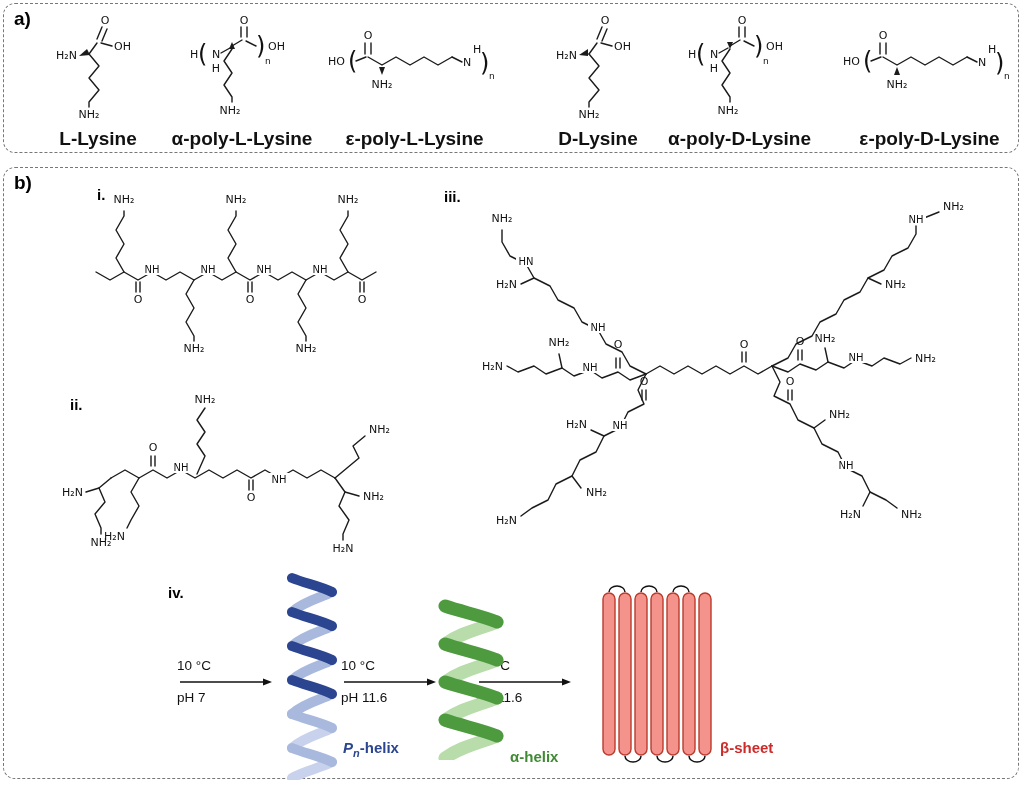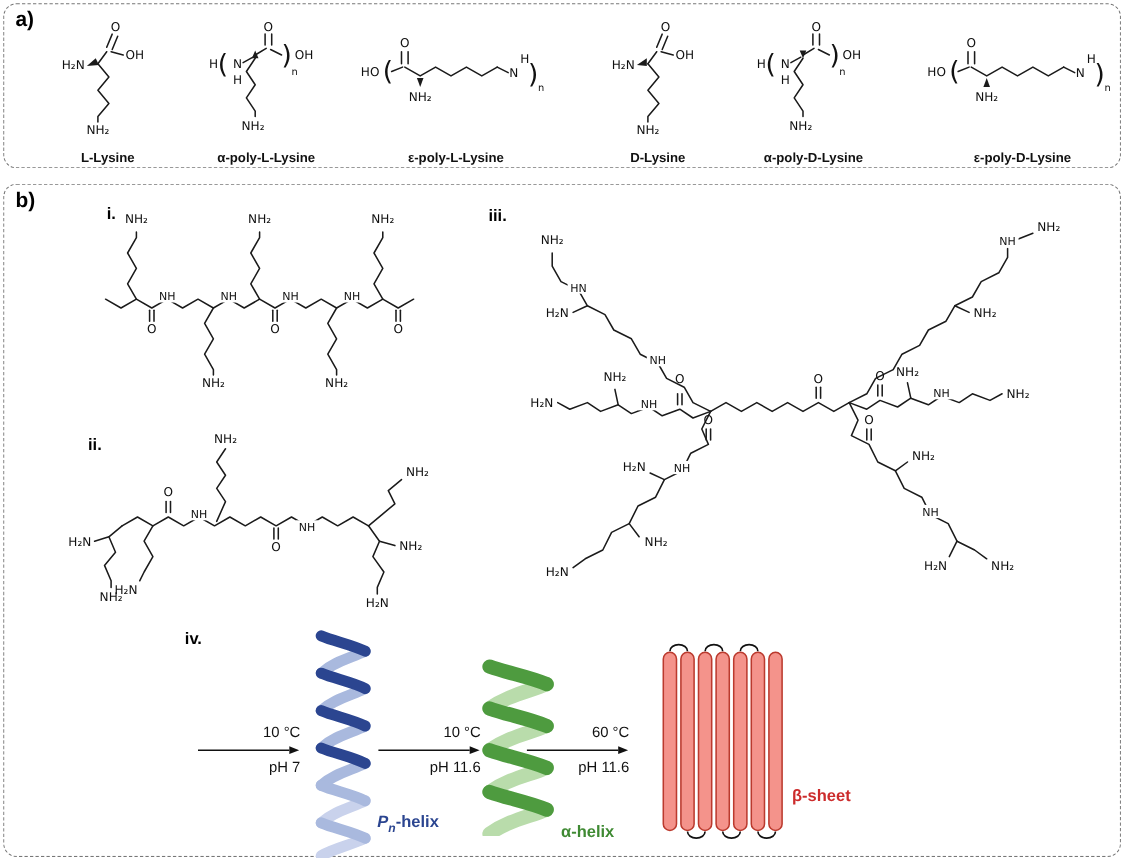--- a/index.html
+++ b/index.html
@@ -3,29 +3,29 @@
 <meta charset="utf-8">
 <style>
   *{margin:0;padding:0;box-sizing:border-box}
   html,body{width:1024px;height:785px;background:#fff;font-family:"Liberation Sans",sans-serif;color:#111;overflow:hidden}
   .page{position:absolute;inset:0;width:1024px;height:785px}
   .panel{position:absolute;border:1.6px dashed #777;border-radius:12px;background:#fff}
   .panel-letter{position:absolute;font-weight:bold;font-size:19px;color:#000}
   .roman{position:absolute;font-weight:bold;font-size:15px;color:#000}
   .struct{position:absolute;display:flex;flex-direction:column;align-items:center}
   .svgwrap{flex:1;display:flex;align-items:center;justify-content:center}
-  .caption{font-weight:bold;font-size:12px;white-space:nowrap;margin-top:2px}
+  .caption{font-weight:bold;font-size:19px;white-space:nowrap;margin-top:2px}
   .bond{stroke:#1b1b1b;stroke-width:1.4;fill:none;stroke-linejoin:round;stroke-linecap:round}
   .wedge{fill:#1b1b1b;stroke:none}
   .atom{font-family:"DejaVu Sans",sans-serif;font-size:11px;fill:#111}
   .atom-s{font-size:10px}
   .bracket{font-family:"DejaVu Sans",sans-serif;font-size:24px;fill:#111;font-weight:400}
   .sub-n{font-family:"DejaVu Sans",sans-serif;font-size:9px;fill:#111}
   .labelbg{fill:#fff}
-  .step{position:absolute;display:flex;flex-direction:column;align-items:flex-end;font-size:13.5px;color:#111;line-height:1.2}
+  .step{position:absolute;display:flex;flex-direction:column;align-items:flex-start;font-size:13.5px;color:#111;line-height:1.2}
   .step svg{margin:2px 0}
   .arrow-line{stroke:#111;stroke-width:1.4}
   .arrow-head{fill:#111}
   .helix{position:absolute}
   .hfb{stroke:var(--pn_dark,#2b4590);stroke-width:10;fill:none;stroke-linecap:round}
   .hbb{stroke:var(--pn_light,#a9b9de);stroke-width:10;fill:none;stroke-linecap:round}
   .hfb2{stroke:var(--pn_light,#a9b9de);stroke-width:10;fill:none;stroke-linecap:round}
   .hbb2{stroke:var(--pn_lighter,#c9d2ec);stroke-width:10;fill:none;stroke-linecap:round}
   .hfg{stroke:var(--alpha_dark,#4e9b3f);stroke-width:13;fill:none;stroke-linecap:round}
   .hbg{stroke:var(--alpha_light,#b9dcab);stroke-width:13;fill:none;stroke-linecap:round}
@@ -218,21 +218,21 @@
       <text class="atom" x="52" y="117" text-anchor="middle">O</text>
       <text class="atom" x="164" y="117" text-anchor="middle">O</text>
       <text class="atom" x="276" y="117" text-anchor="middle">O</text>
       <text class="atom" x="38" y="17" text-anchor="middle">NH₂</text>
       <text class="atom" x="150" y="17" text-anchor="middle">NH₂</text>
       <text class="atom" x="262" y="17" text-anchor="middle">NH₂</text>
       <text class="atom" x="108" y="166" text-anchor="middle">NH₂</text>
       <text class="atom" x="220" y="166" text-anchor="middle">NH₂</text>
     </svg>
 
-    <div class="roman" style="left:76px;top:228px">ii.</div>
+    <div class="roman" style="left:66px;top:228px">ii.</div>
 
     <svg class="helix" style="left:49px;top:222px" width="370" height="190" viewBox="0 0 370 190">
       <g>
         <polyline class="bond" points="152,18 144,30 152,42 144,54 152,66 144,84"></polyline>
         <polyline class="bond" points="58,88 72,80 86,88 100,80 114,88 128,80 142,88 156,80 170,88 184,80 198,88 212,80 226,88 240,80 254,88 268,80 282,88"></polyline>
         <line class="bond" x1="98" y1="66" x2="98" y2="76"></line>
           <line class="bond" x1="102" y1="66" x2="102" y2="76"></line>
         <line class="bond" x1="196" y1="90" x2="196" y2="100"></line>
           <line class="bond" x1="200" y1="90" x2="200" y2="100"></line>
         <polyline class="bond" points="58,88 46,98 52,112 42,124 48,138 48,144"></polyline>
@@ -325,21 +325,21 @@
       <text class="atom" x="155" y="314">NH₂</text>
       <text class="atom" x="512" y="28">NH₂</text>
       <text class="atom" x="454" y="106">NH₂</text>
       <text class="atom" x="484" y="180">NH₂</text>
       <text class="atom" x="394" y="160" text-anchor="middle">NH₂</text>
       <text class="atom" x="398" y="236">NH₂</text>
       <text class="atom" x="470" y="336">NH₂</text>
       <text class="atom" x="430" y="336" text-anchor="end">H₂N</text>
     </svg>
 
-    <div class="roman" style="left:164px;top:404px">iv.</div>
+    <div class="roman" style="left:164px;top:416px">iv.</div>
 
     <div class="step" style="left:173px;top:490px;width:96px">
       <div>10 °C</div>
       <svg width="96" height="12" viewBox="0 0 96 12">
         <line class="arrow-line" x1="3" y1="6" x2="86" y2="6"></line>
           <polygon class="arrow-head" points="86,2.5 95,6 86,9.5"></polygon>
       </svg>
       <div>pH 7</div>
     </div>
     <div class="step" style="left:337px;top:490px;width:96px">
@@ -398,15 +398,15 @@
       <rect class="sheet-bar" x="52" y="10" width="12" height="162" rx="6"></rect>
       <rect class="sheet-bar" x="68" y="10" width="12" height="162" rx="6"></rect>
       <rect class="sheet-bar" x="84" y="10" width="12" height="162" rx="6"></rect>
       <rect class="sheet-bar" x="100" y="10" width="12" height="162" rx="6"></rect>
     </svg>
 
     <div class="state-label pn" style="left:339px;top:571px">
       <i>P</i><sub>n</sub><span>-helix</span>
     </div>
     <div class="state-label alpha" style="left:506px;top:580px">α-helix</div>
-    <div class="state-label beta" style="left:716px;top:547px">β-sheet</div>
+    <div class="state-label beta" style="left:716px;top:571px">β-sheet</div>
   </section>
 </div>
 
 </body></html>

